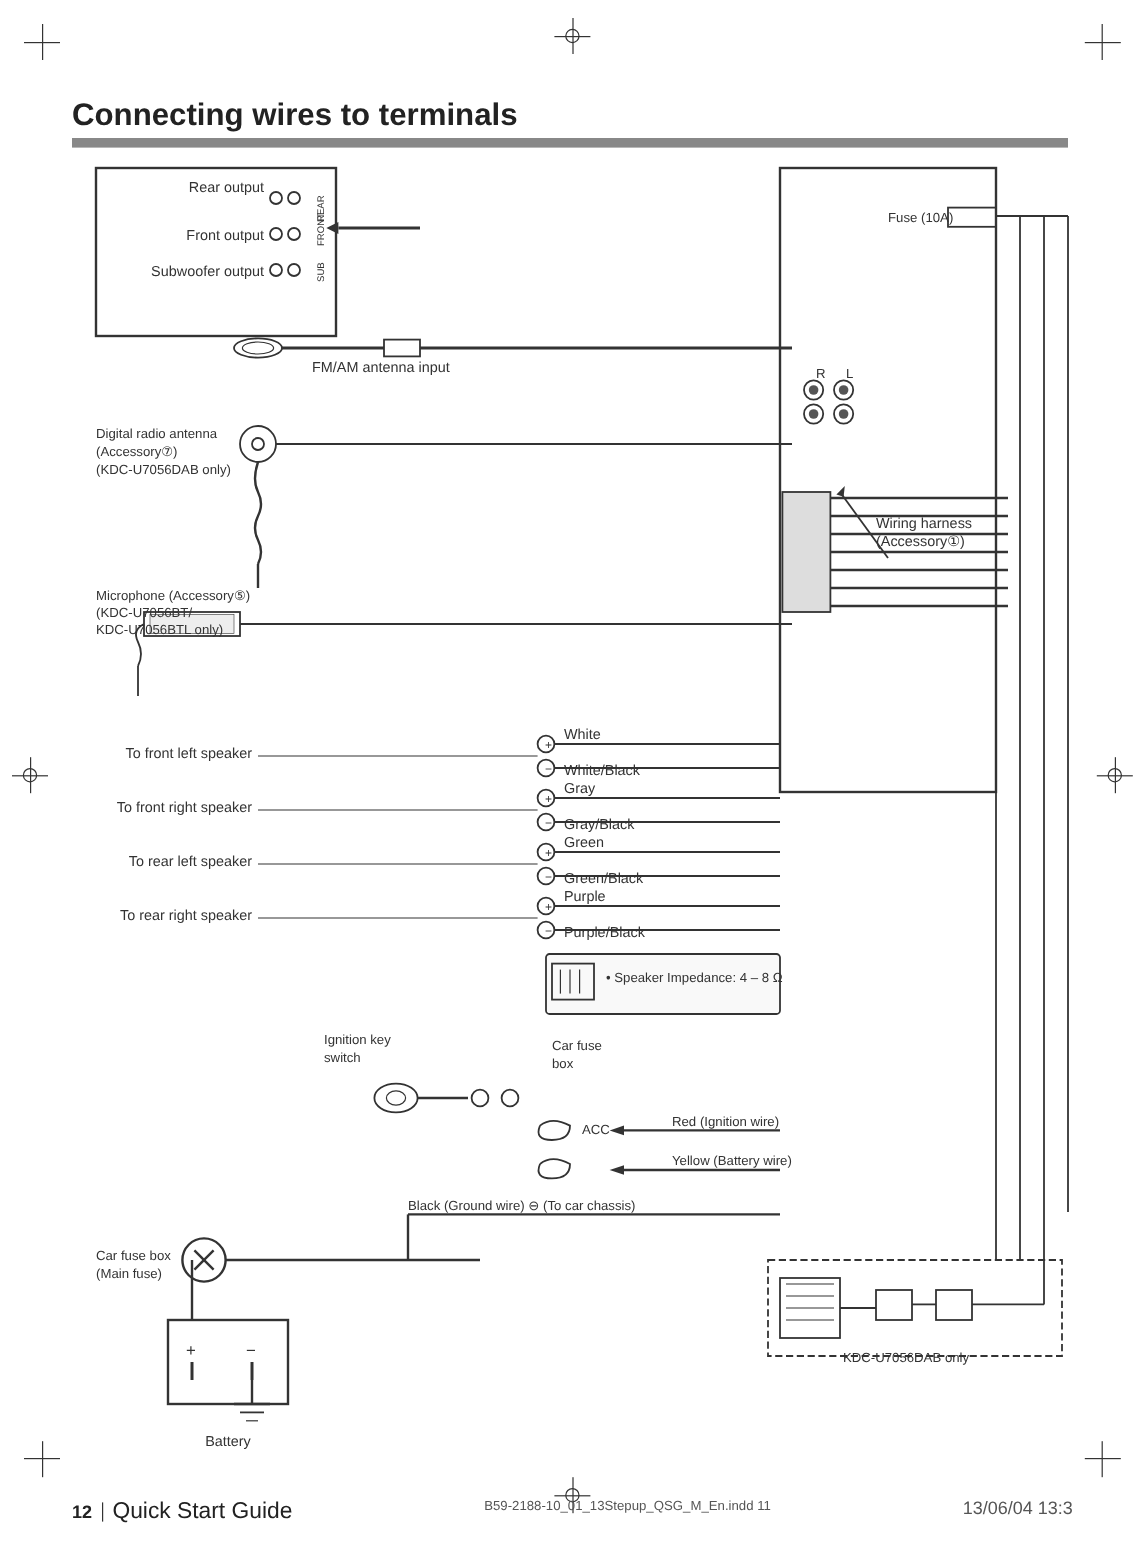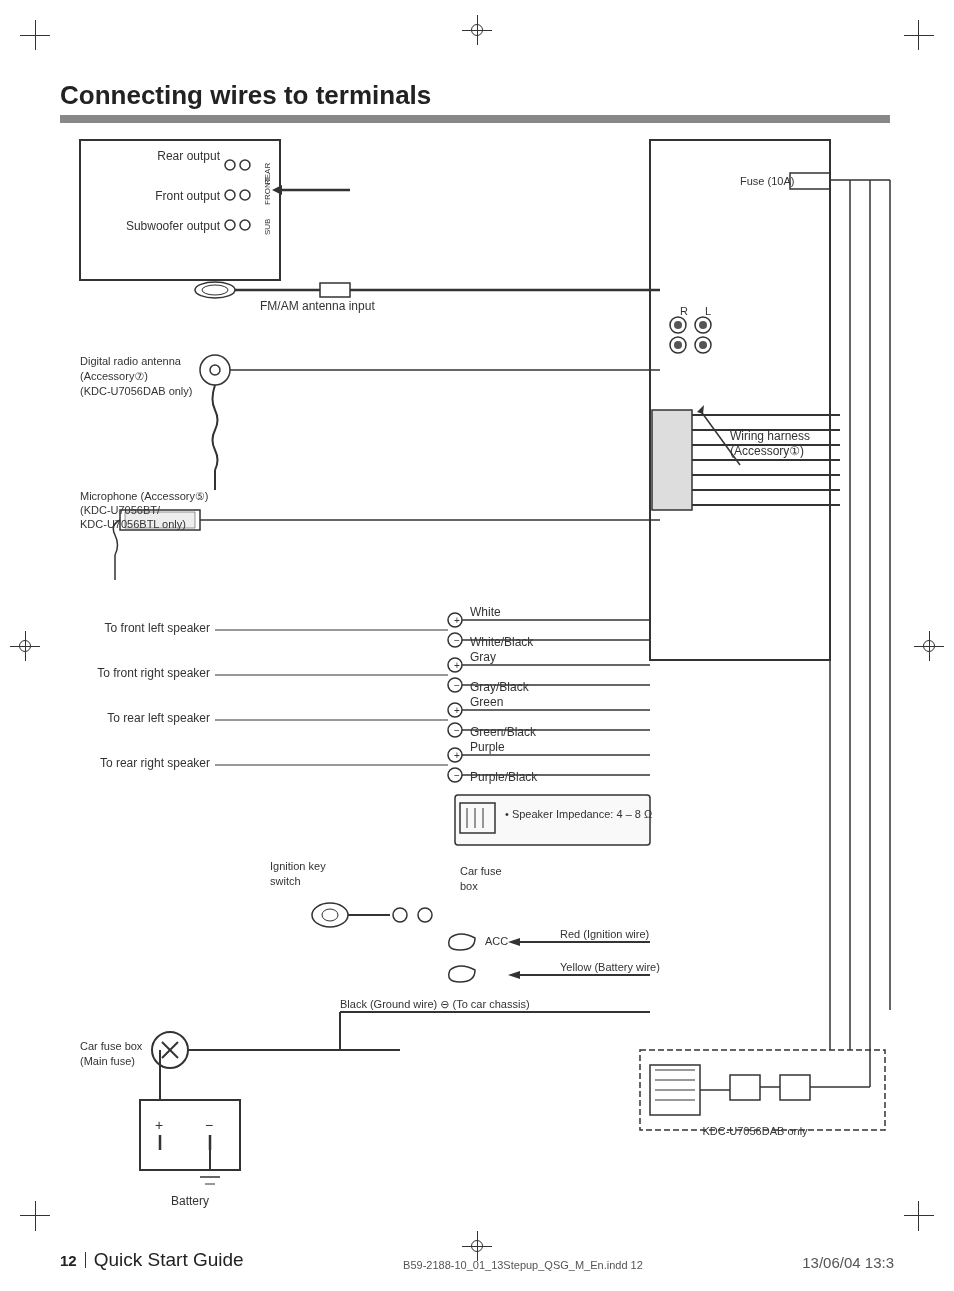--- a/index.html
+++ b/index.html
@@ -104,21 +104,21 @@
     }
 
     
     .page-footer {
       position: absolute;
       bottom: 20px;
       left: 60px;
       right: 60px;
       display: flex;
       justify-content: space-between;
-      align-items: flex-end;
+      align-items: flex-start;
       border-top: none;
     }
 
     .page-number-area {
       display: flex;
       align-items: center;
       gap: 8px;
       font-size: 13px;
     }
 
@@ -502,15 +502,15 @@
 
 </svg>
 </div>
 
 <div class="page-footer">
   <div class="page-number-area">
     <span class="page-number">12</span>
     <span class="footer-divider"></span>
     <span class="footer-guide-text">Quick Start Guide</span>
   </div>
-  <span class="footer-filename">B59-2188-10_01_13Stepup_QSG_M_En.indd   12</span>
+  <span class="footer-filename">B59-2188-10_01_13Stepup_QSG_M_En.indd   11</span>
   <span class="footer-date">13/06/04   13:3</span>
 </div>
 
 </body></html>

